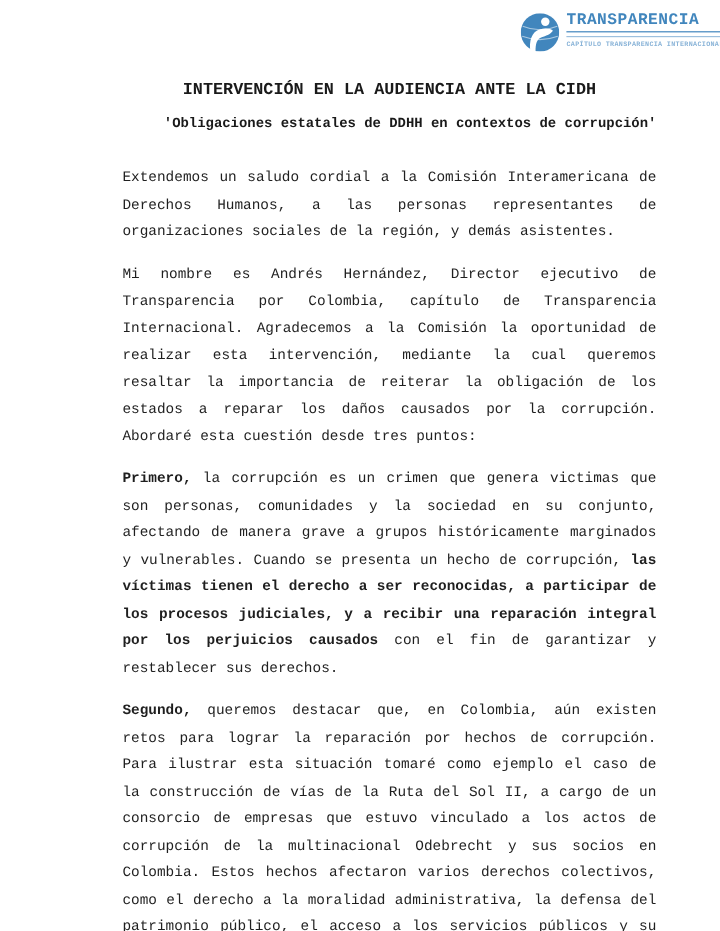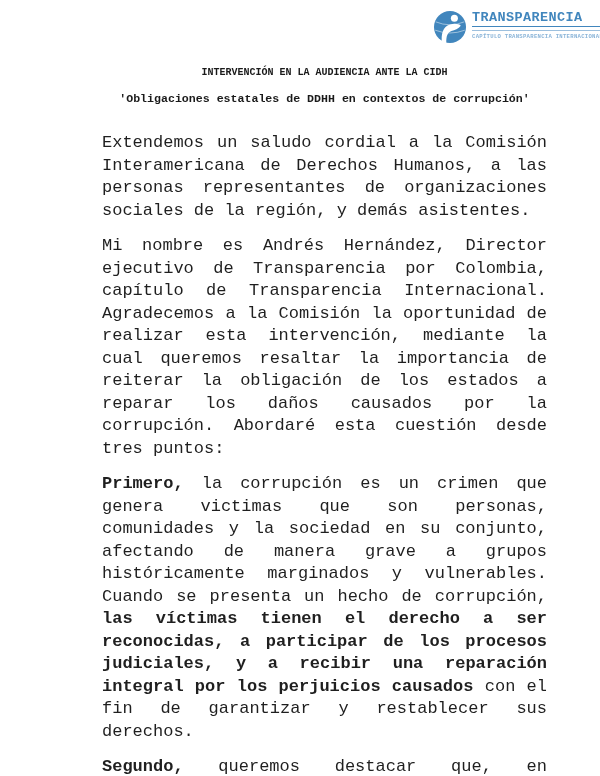--- a/index.html
+++ b/index.html
@@ -47,33 +47,33 @@
   
   .doc {
     position: absolute;
     left: 78px;
     right: 77px;
     top: 0;
   }
   .doc-title {
     margin-top: 67px;
     text-align: center;
-    font-size: 10px;
+    font-size: 14px;
     font-weight: bold;
     color: #1a1a1a;
   }
   .doc-subtitle {
     margin-top: 14px;
-    text-align: center;
+    text-align: right;
     font-size: 11.6px;
     font-weight: bold;
     color: #1a1a1a;
   }
   .para {
-    font-size: 17px;
+    font-size: 12px;
     line-height: 22.5px;
     text-align: justify;
     color: #1f1f1f;
   }
   .para-1 { margin-top: 27px; }
   .para + .para { margin-top: 13px; }
   .b { font-weight: bold; }
 </style>
 </head>
 <body>

